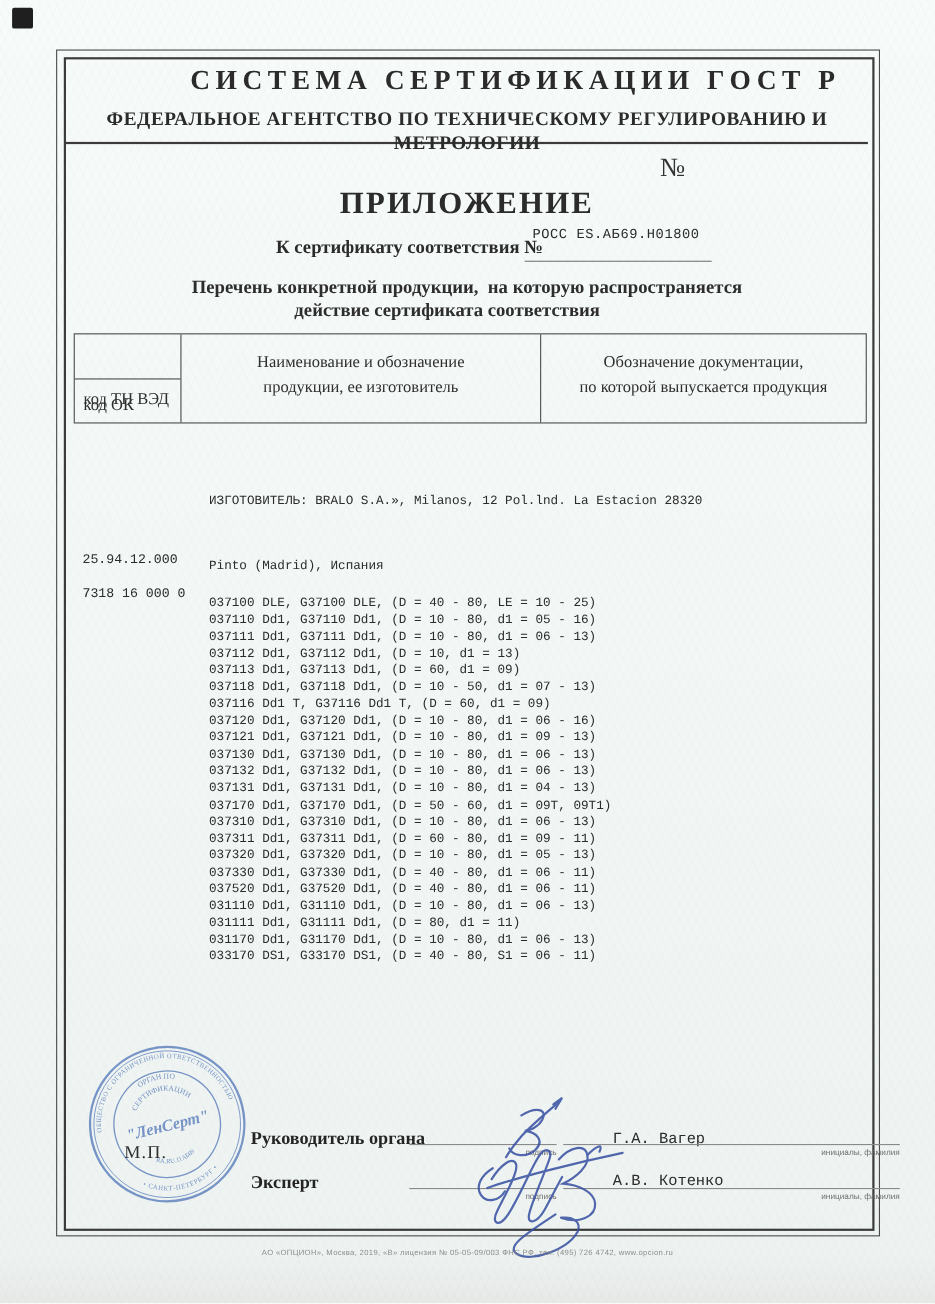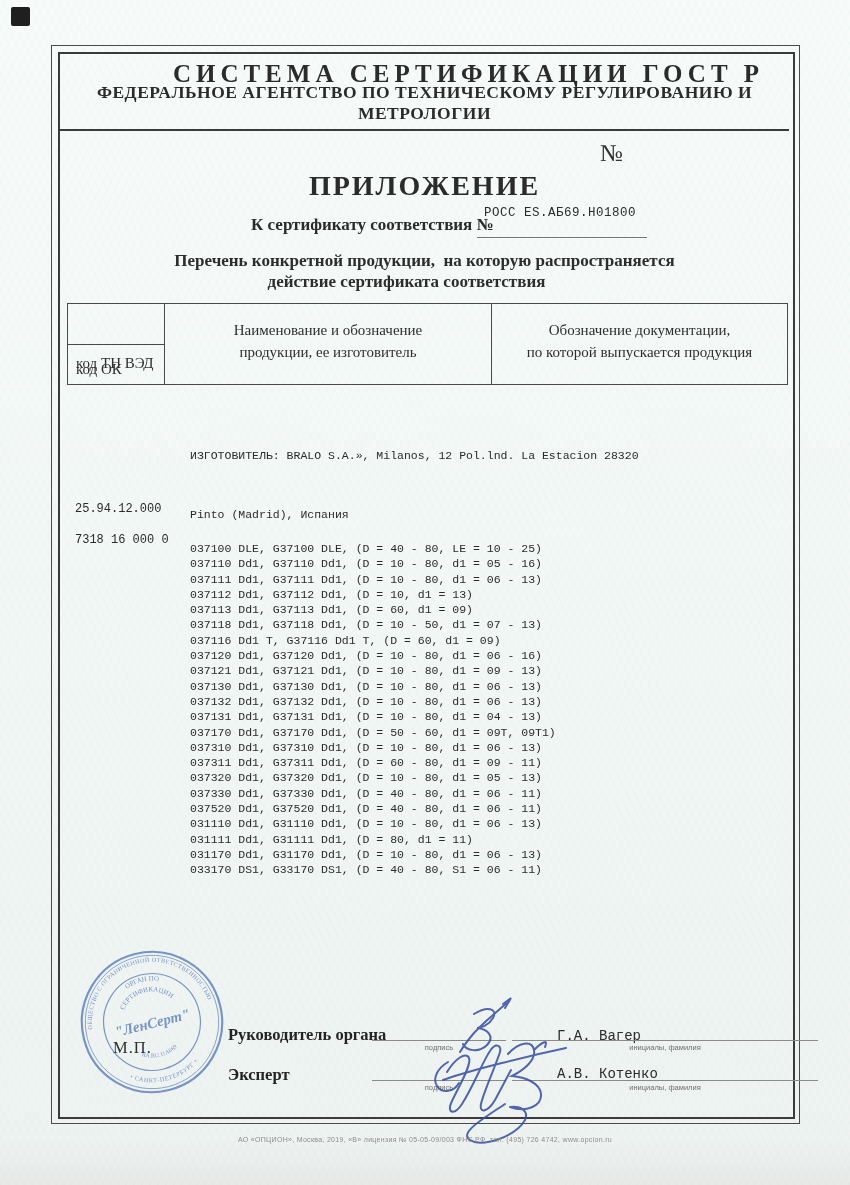--- a/index.html
+++ b/index.html
@@ -10,21 +10,21 @@
     background:
       repeating-linear-gradient(63deg, rgba(160,190,180,.07) 0 2px, rgba(255,255,255,0) 2px 7px),
       repeating-linear-gradient(-63deg, rgba(160,190,180,.06) 0 2px, rgba(255,255,255,0) 2px 7px);}
   .abs{position:absolute;}
   .artifact{left:11px;top:7px;width:19px;height:19px;background:#1f1f1f;border-radius:2px;}
   .frame-outer{left:51px;top:45px;width:747px;height:1077px;border:1px solid #4a4a4a;}
   .frame-inner{left:58px;top:52px;width:733px;height:1063px;border:2px solid #3b3b3b;}
   .hdr-divider{left:60px;top:129px;width:729px;height:2px;background:#3b3b3b;}
   .h1{left:58px;top:60px;width:733px;text-align:center;font-size:25px;font-weight:bold;
       letter-spacing:5px;color:#2b2b2b;padding-left:44px;}
-  .h2{left:58px;top:82px;width:733px;text-align:center;font-size:17.5px;font-weight:bold;
+  .h2{left:58px;top:98px;width:733px;text-align:center;font-size:17.5px;font-weight:bold;
       letter-spacing:.5px;color:#2b2b2b;}
   .form-no{left:600px;top:140px;display:flex;align-items:baseline;gap:10px;}
   .form-no .nosign{font-size:24px;color:#333;}
   .form-no .noval{font-family:"Liberation Mono","DejaVu Sans Mono",monospace;
       font-size:28px;letter-spacing:4px;color:#ce3a3a;}
   .doc-title{left:58px;top:170px;width:733px;text-align:center;font-size:28px;font-weight:bold;
       letter-spacing:2px;color:#2b2b2b;}
   .certref-value{left:484px;top:206px;font-family:"Liberation Mono","DejaVu Sans Mono",monospace;
       font-size:12.5px;letter-spacing:.5px;color:#333;white-space:pre;}
   .certref-label{left:251px;top:215px;font-size:17px;font-weight:600;color:#2b2b2b;}
@@ -49,21 +49,21 @@
   .stamp-svg{left:73px;top:943px;width:158px;height:158px;}
   .mp{left:113px;top:1038px;font-size:16.5px;letter-spacing:1px;color:#2f2f2f;}
   .sig-label{font-size:16.5px;font-weight:bold;color:#242424;}
   .sig-label-1{left:228px;top:1025px;}
   .sig-label-2{left:228px;top:1065px;}
   .sline{border-top:1.2px solid #8a8a8a;height:0;}
   .sl-a1{left:372px;top:1040px;width:134px;}
   .sl-b1{left:512px;top:1040px;width:306px;}
   .sl-a2{left:372px;top:1080px;width:134px;}
   .sl-b2{left:512px;top:1080px;width:306px;}
-  .scap{font-family:"Liberation Sans","DejaVu Sans",sans-serif;font-size:7.5px;color:#6f6f6f;text-align:center;}
+  .scap{font-family:"Liberation Sans","DejaVu Sans",sans-serif;font-size:7.5px;color:#6f6f6f;text-align:right;}
   .sc-a1{left:372px;top:1043px;width:134px;}
   .sc-b1{left:512px;top:1043px;width:306px;}
   .sc-a2{left:372px;top:1083px;width:134px;}
   .sc-b2{left:512px;top:1083px;width:306px;}
   .sig-name{font-family:"Liberation Mono","DejaVu Sans Mono",monospace;font-size:14px;
       color:#2b2b2b;white-space:pre;}
   .sn-1{left:557px;top:1028px;}
   .sn-2{left:557px;top:1066px;}
   .ink-svg{left:420px;top:970px;width:185px;height:175px;}
   .footer{left:0;top:1136px;width:850px;text-align:center;

